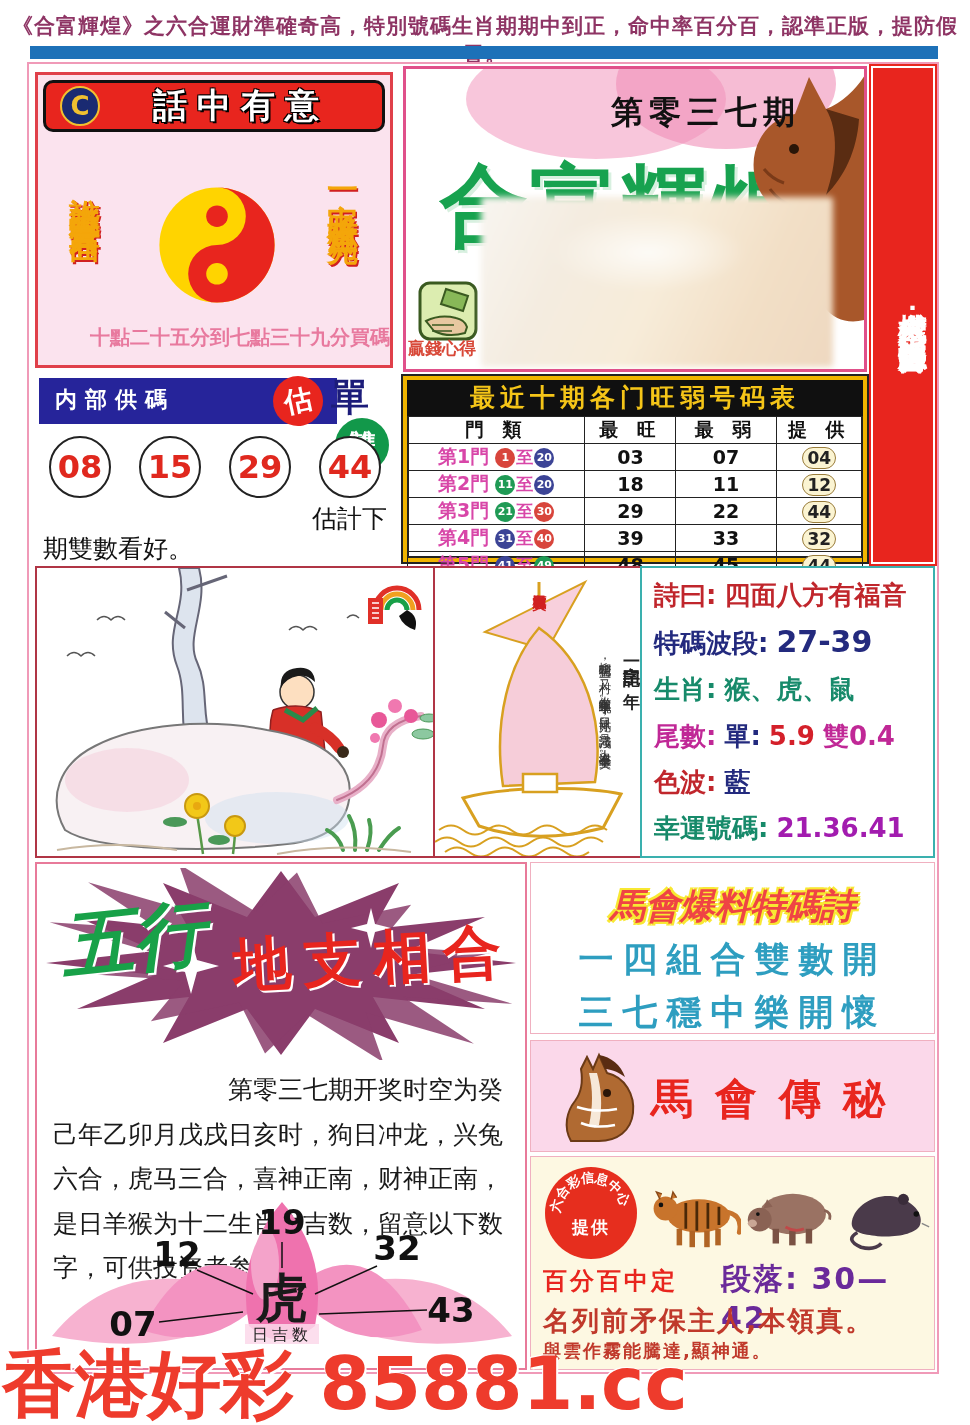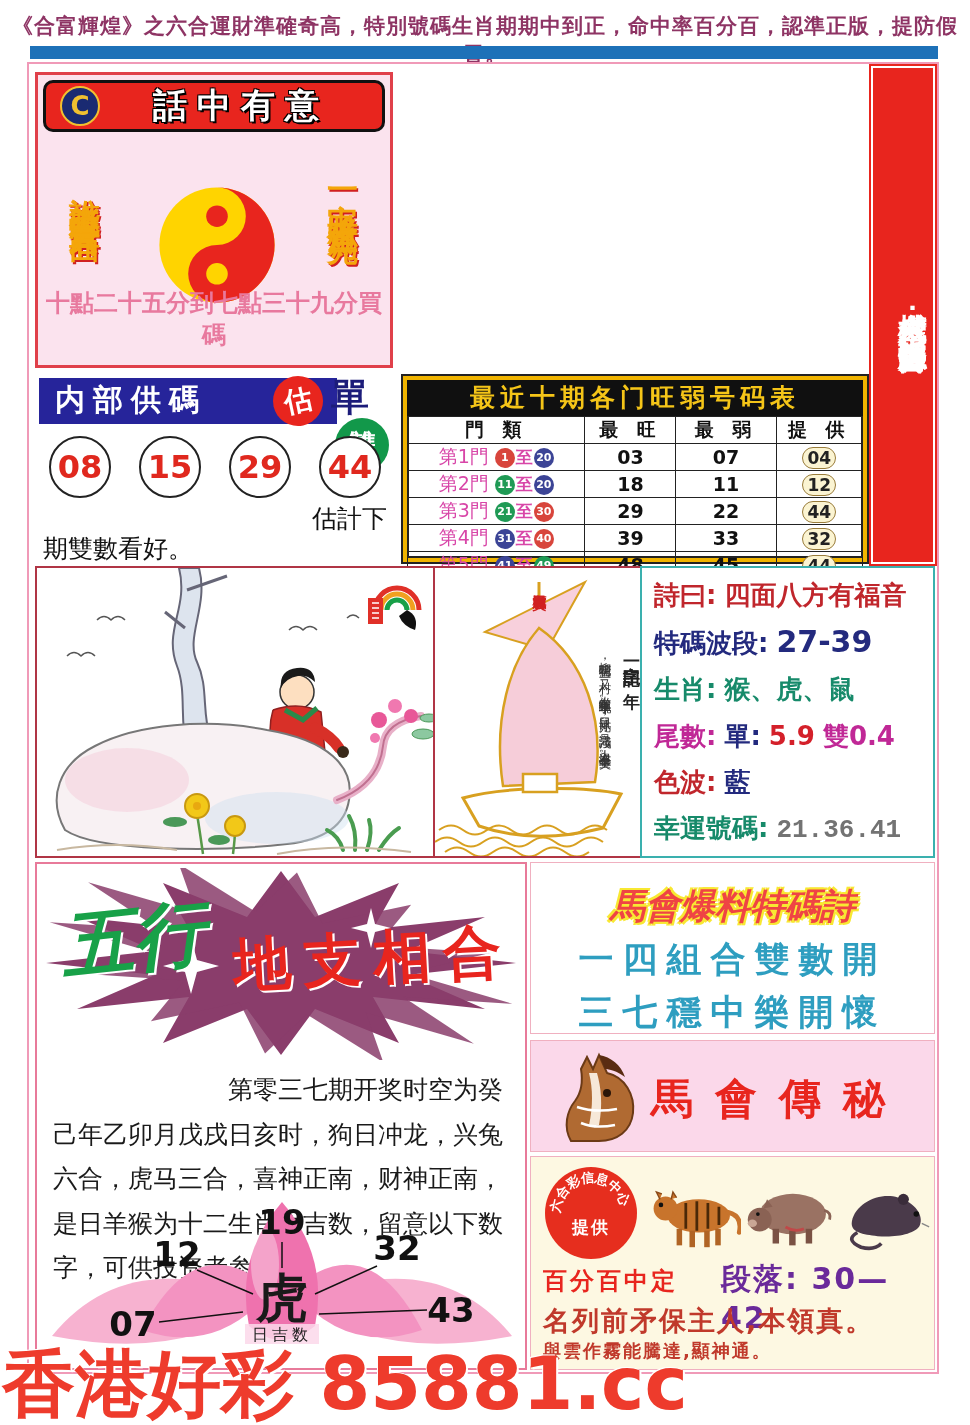--- a/index.html
+++ b/index.html
@@ -18,27 +18,27 @@
     border:3px solid #111; border-radius:10px; display:flex; align-items:center; }
   .hz-logo { width:40px; height:40px; border-radius:50%; background:#1a2a72; border:2px solid #f0c030;
     margin-left:14px; display:flex; align-items:center; justify-content:center;
     color:#f0c030; font-size:26px; font-weight:bold; }
   .hz-title { flex:1; text-align:center; color:#fff; font-size:34px; font-weight:bold; letter-spacing:10px;
     text-shadow:2px 2px 0 #000,-1px -1px 0 #000,1px -1px 0 #000,-1px 1px 0 #000; }
   .vert { writing-mode:vertical-rl; text-orientation:upright; }
   .hz-verse { position:absolute; top:98px; font-size:31px; font-weight:bold; color:#f4a60a;
     text-shadow:1.5px 1.5px 0 #d02020; letter-spacing:6px; }
   .hz-verse.left { left:26px; } .hz-verse.right { right:26px; }
-  .hz-note { position:absolute; bottom:14px; width:100%; text-align:center; font-size:24px; color:#e8799e; font-weight:bold; }
+  .hz-note { position:absolute; bottom:14px; width:100%; text-align:right; font-size:20px; color:#e8799e; font-weight:bold; }
   .yinyang { position:absolute; left:119px; top:110px; }
 
   
   .nb-box { position:absolute; left:35px; top:374px; width:358px; height:188px; background:#fff; }
   .nb-banner { position:absolute; left:4px; top:4px; width:298px; height:46px; background:#26249a;
-    color:#fff; font-size:30px; font-weight:bold; letter-spacing:8px; line-height:44px; padding-left:16px; }
+    color:#fff; font-size:22px; font-weight:bold; letter-spacing:8px; line-height:44px; padding-left:16px; }
   .nb-gu { position:absolute; left:238px; top:2px; width:50px; height:50px; border-radius:50%;
     background:#e8251e; color:#fff; font-size:28px; font-weight:bold; text-align:center; line-height:50px;
     transform:rotate(-12deg); z-index:2; }
   .nb-dan { position:absolute; left:296px; top:-2px; font-size:38px; font-weight:bold; color:#1c1c7a; }
   .nb-shuang { position:absolute; left:300px; top:44px; width:54px; height:54px; border-radius:50%;
     background:#12984a; color:#fff; font-size:28px; font-weight:bold; text-align:center; line-height:54px; }
   .nb-num { position:absolute; top:62px; width:62px; height:62px; border:2px solid #222; border-radius:50%;
     background:#fff; color:#e0281e; font-size:32px; font-weight:bold; text-align:center; line-height:58px; }
   .nb-note-r { position:absolute; right:6px; top:128px; font-size:25px; color:#111; }
   .nb-note-l { position:absolute; left:8px; top:158px; font-size:25px; color:#111; }
@@ -64,21 +64,21 @@
   .stamp-cap { position:absolute; left:2px; top:268px; z-index:4; color:#d84838; font-size:17px; font-weight:bold; }
 
   
   .tbl-box { position:absolute; left:403px; top:376px; width:464px; height:186px;
     border:4px solid #f0b400; box-shadow:0 0 0 2px #222, inset 0 0 0 2px #222; background:#fff; }
   .tbl-title { height:36px; background:#101010; color:#f5c518; font-size:25px; font-weight:bold;
     letter-spacing:5px; text-align:center; line-height:36px; }
   table.rt { width:100%; border-collapse:collapse; table-layout:fixed; }
   table.rt td, table.rt th { border:1px solid #222; text-align:center; height:23px; padding:0; font-size:19px; }
   table.rt th { color:#111; font-weight:bold; letter-spacing:6px; }
-  .gate { color:#d846a8; font-weight:normal; font-size:19px; }
+  .gate { color:#d846a8; font-weight:bold; font-size:19px; }
   .zhi { color:#d846a8; font-weight:bold; font-size:17px; margin:0 1px; }
   .ball { display:inline-block; width:20px; height:20px; border-radius:50%; color:#fff; font-size:11px;
     font-weight:bold; line-height:20px; text-align:center; vertical-align:middle; }
   .val { font-size:20px; color:#111; font-weight:bold; }
   .prov { display:inline-block; min-width:34px; height:22px; border:1px solid #997c3a; border-radius:12px;
     background:#fbf4d2; font-size:17px; font-weight:bold; color:#222; line-height:20px; padding:0 3px; }
 
   
   .sidebar { position:absolute; left:871px; top:66px; width:64px; height:498px; background:#e8251e;
     border:2px solid #fff; box-shadow:0 0 0 2px #e8251e; color:#fff; font-size:29px; font-weight:bold;
@@ -91,21 +91,21 @@
   .boat-panel { position:absolute; left:435px; top:566px; width:205px; height:292px; background:#fff;
     border-top:2px solid #b03545; border-bottom:2px solid #b03545; }
   .boat-flag-text { position:absolute; left:96px; top:16px; font-size:14px; color:#d02020; font-weight:bold; }
   .boat-text { position:absolute; left:52px; top:84px; height:168px; }
   .boat-riddle { font-size:17px; font-weight:bold; color:#222; margin-left:8px; letter-spacing:2px; }
   .boat-verse { font-size:12.5px; color:#333; letter-spacing:1px; width:126px; }
   .info-panel { position:absolute; left:640px; top:566px; width:295px; height:292px; background:#fff;
     border:2px solid #3ab0ae; padding:10px 12px; display:flex; flex-direction:column; justify-content:space-between; }
   .info-row { display:flex; align-items:baseline; gap:8px; font-weight:bold; font-size:26px; white-space:nowrap; }
   .c-red { color:#c0262c; } .c-navy { color:#232a7e; } .c-teal { color:#178a6a; }
-  .c-mag { color:#c02896; } .c-blue { color:#737373;font-family:Liberation Mono, monospace; } .c-crim { color:#d4202a; }
+  .c-mag { color:#c02896; } .c-blue { color:#a21caf; } .c-crim { color:#d4202a; }
 
   
   .wx-box { position:absolute; left:35px; top:862px; width:492px; height:508px; background:#fff;
     border:2px solid #e87a9a; }
   .wx-burst { position:absolute; left:4px; top:4px; }
   .wx-a { position:absolute; left:24px; top:28px; font-size:72px; font-weight:bold; font-style:italic;
     color:#18a148; transform:rotate(-6deg); text-shadow:2px 2px 0 #fff; z-index:2; }
   .wx-b { position:absolute; left:196px; top:56px; font-size:58px; font-weight:bold; color:#e8251e;
     letter-spacing:12px; transform:rotate(-3deg); text-shadow:2px 2px 0 #fff; z-index:2; }
   .wx-par { position:absolute; left:16px; top:204px; width:460px; font-size:25px; line-height:1.78;
@@ -167,20 +167,42 @@
     <div class="nb-dan">單</div>
     <div class="nb-shuang">雙</div>
     <div class="nb-num" style="left:14px">08</div>
     <div class="nb-num" style="left:104px">15</div>
     <div class="nb-num" style="left:194px">29</div>
     <div class="nb-num" style="left:284px">44</div>
     <div class="nb-note-r">估計下</div>
     <div class="nb-note-l">期雙數看好。</div>
   </div>
 
+  <div class="poster">
+    <div class="deco1"></div>
+    <div class="deco2"></div>
+    <div class="poster-brand">合富輝煌</div>
+    <svg class="poster-horse" width="150" height="290" viewBox="0 0 150 290">
+      <path d="M150 0 L150 250 C118 260 98 238 94 205 C90 172 76 152 60 142 C38 128 28 96 42 70 C50 55 64 47 77 45 L91 8 L108 40 C127 33 144 14 150 0 Z" fill="#a8572a"></path>
+      <path d="M108 40 C121 62 119 94 108 126 C126 108 139 82 141 50 Z" fill="#5a2c12"></path>
+      <circle cx="76" cy="80" r="5" fill="#2a1608"></circle>
+      <path d="M52 120 q10 14 26 18 M46 100 q8 10 20 14" stroke="#7a3a18" stroke-width="3" fill="none"></path>
+    </svg>
+    <div class="poster-issue">第零三七期</div>
+    <div class="censor"></div>
+    <div class="stamp-wrap">
+      <svg width="60" height="60" viewBox="0 0 60 60">
+        <rect x="2" y="2" width="56" height="56" rx="10" fill="#dcedb0" stroke="#3a5a20" stroke-width="3"></rect>
+        <path d="M28 8 l22 7 -5 15 -22 -7 z" fill="#88b858" stroke="#3a5a20" stroke-width="2"></path>
+        <path d="M8 40 q14 -7 30 -3 q9 2 11 9 l-2 6 q-17 5 -31 -2 z" fill="#e8c8a0" stroke="#3a5a20" stroke-width="2"></path>
+        <path d="M14 44 h22 M14 50 h20" stroke="#3a5a20" stroke-width="1.5"></path>
+      </svg>
+    </div>
+    <div class="stamp-cap">贏錢心得</div>
+  </div>
 
   <div class="tbl-box">
     <div class="tbl-title">最近十期各门旺弱号码表</div>
     <table class="rt">
       <tbody>
           <tr>
         <th style="width:39%">門 類</th>
         <th style="width:20%">最 旺</th>
         <th style="width:22%">最 弱</th>
         <th>提 供</th>

